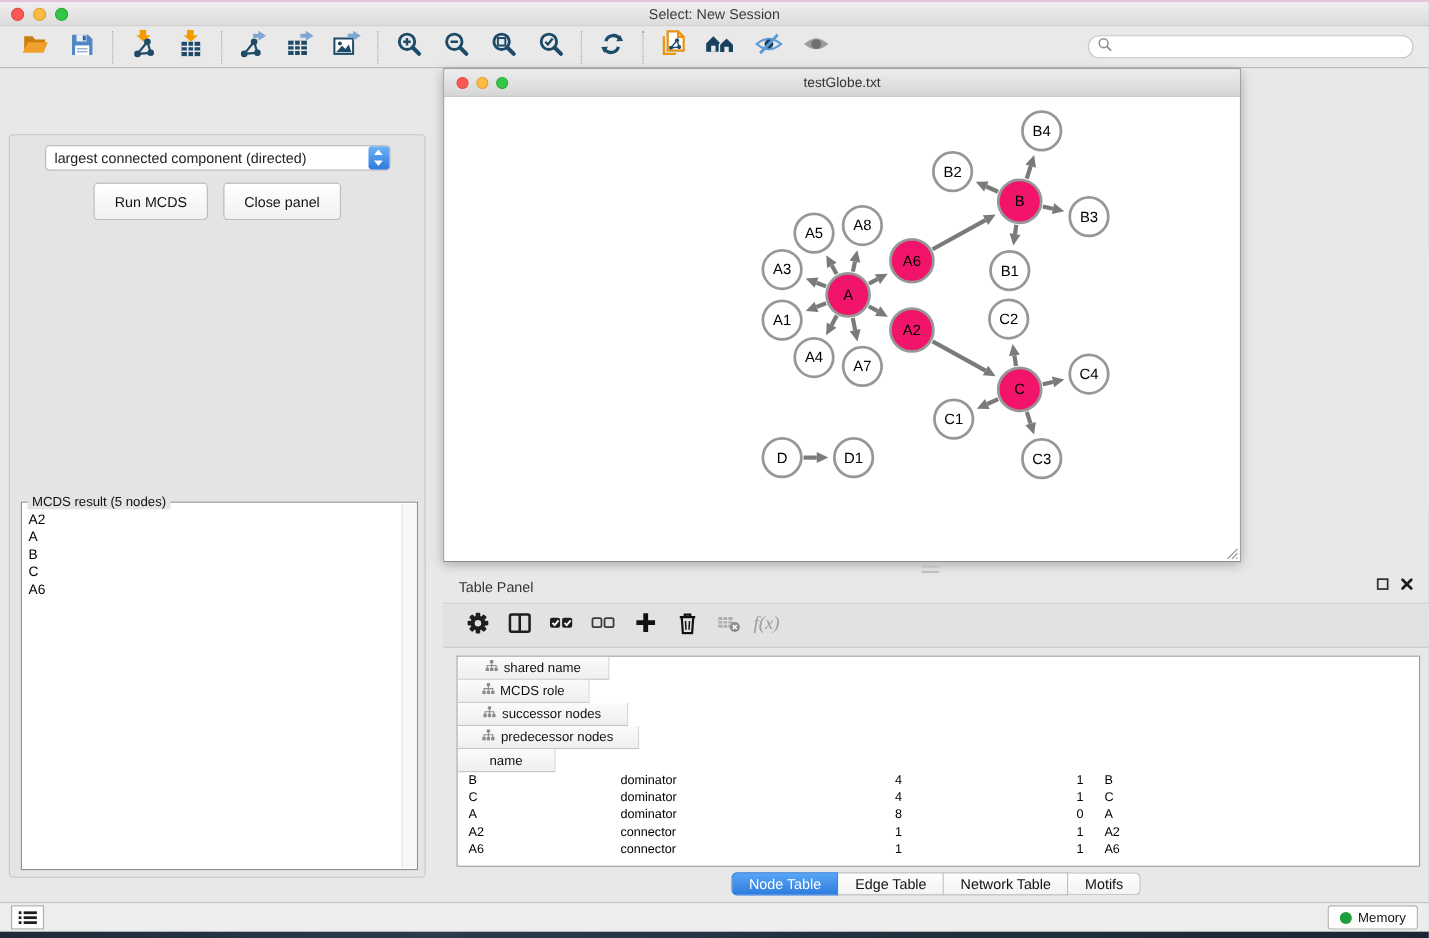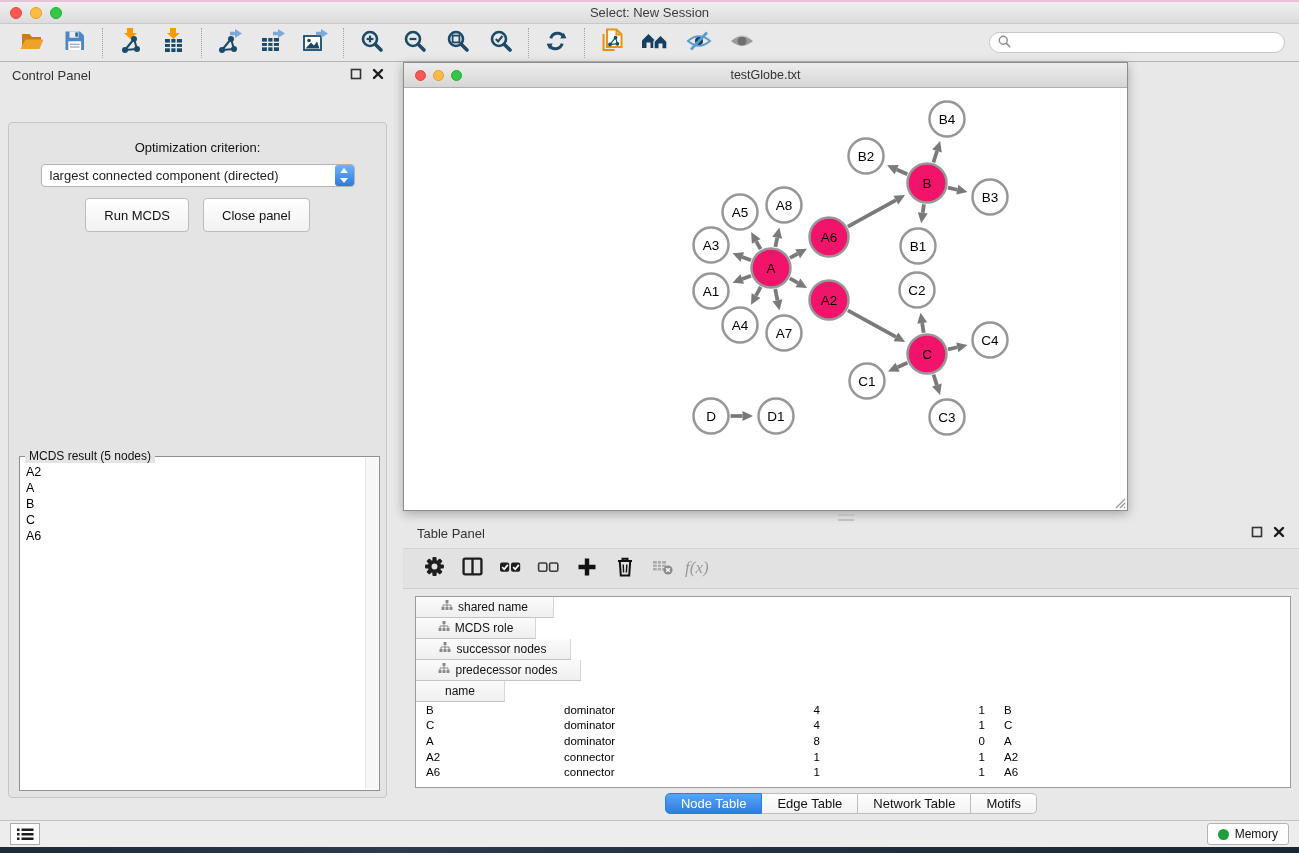--- a/index.html
+++ b/index.html
@@ -316,33 +316,21 @@
             <circle cx="5.7" cy="5.7" r="4.3" fill="none" stroke="#8e8e8e" stroke-width="1.5"></circle>
             <line x1="9" y1="9" x2="12.6" y2="12.6" stroke="#8e8e8e" stroke-width="1.7" stroke-linecap="round"></line>
           </svg></span>
       <input placeholder="" style="">
     </div>
   </div>
 
   <div class="main">
 
     <div class="cpanel">
-      <div class="panel-head">
-        <span class="ptitle">Control Panel</span>
-        <span class="picons">
-          <span><svg width="12" height="12">
-                <rect x="1.5" y="1.5" width="9" height="9" fill="none" stroke="#333" stroke-width="1.6"></rect>
-              </svg></span>
-          <span><svg width="12" height="12">
-                <path d="M2 2 L10 10 M10 2 L2 10" stroke="#1b1b1b" stroke-width="2.4" stroke-linecap="round"></path>
-              </svg></span>
-        </span>
-      </div>
       <div class="cp-box">
-        <div class="opt-label">Optimization criterion:</div>
         <div class="dropdown">
           <span class="dd-text">largest connected component (directed)</span>
           <span class="dd-stepper"></span>
         </div>
         <div class="cp-buttons">
           <button class="btn">Run MCDS</button>
           <button class="btn">Close panel</button>
         </div>
         <div class="result-box">
           <div class="result-legend">MCDS result (5 nodes)</div>

